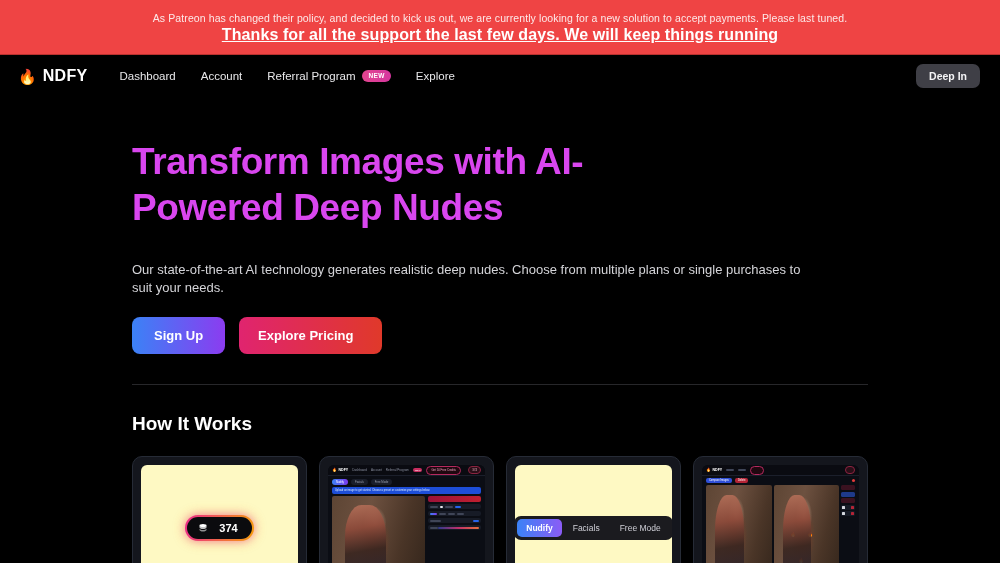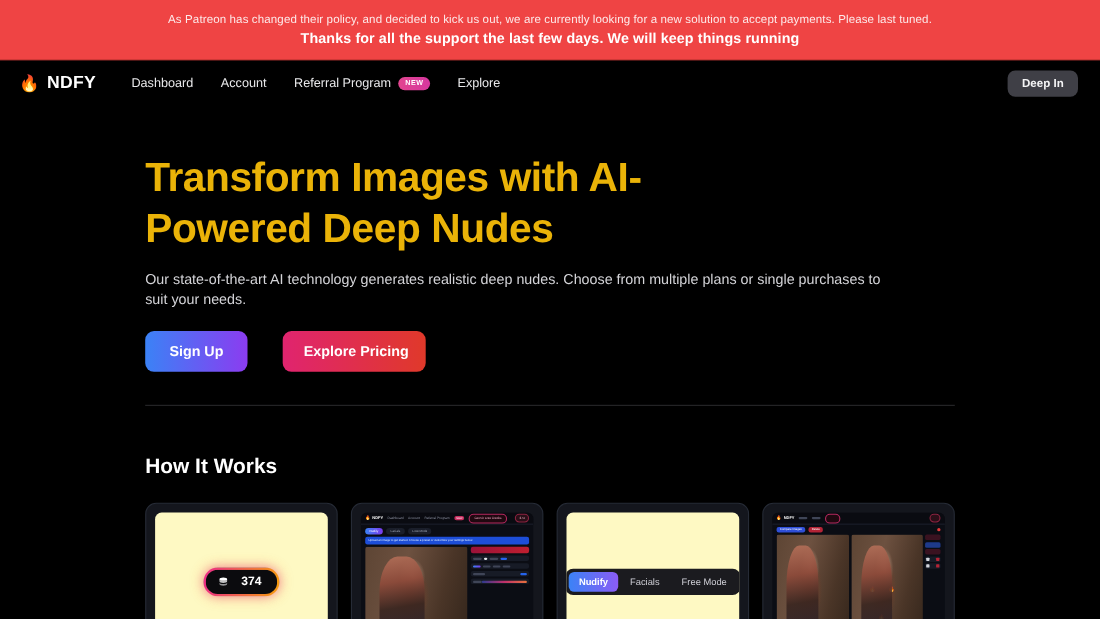--- a/index.html
+++ b/index.html
@@ -19,25 +19,26 @@
     border-bottom: 1px solid #b9322f;
   }
   .banner-line1 {
     color: #fde9e9;
     font-size: 10.5px;
     line-height: 14px;
     letter-spacing: .1px;
   }
   .banner-line2 {
     color: #ffffff;
-    font-size: 13px;
+    font-size: 16px;
     font-weight: bold;
     line-height: 14px;
     margin-top: 3px;
     letter-spacing: .1px;
+    text-decoration: underline;
   }
 
   
   .navbar {
     height: 42px;
     display: flex;
     align-items: center;
     padding: 0 20px 0 18px;
     background: #000000;
     position: relative;
@@ -86,58 +87,58 @@
     border-radius: 7px;
     padding: 6px 13px;
     cursor: pointer;
   }
 
   
   .page { padding: 0 132px; }
 
   .hero { padding-top: 42px; }
   .hero-title {
-    color: #eab308;
+    color: #d946ef;
     font-size: 37px;
     font-weight: bold;
     line-height: 46px;
     letter-spacing: -.4px;
     max-width: 600px;
   }
   .hero-sub {
     color: #d4d4d8;
     font-size: 13px;
     line-height: 18px;
-    margin-top: 14px;
+    margin-top: 30px;
     max-width: 672px;
   }
-  .cta-row { display: flex; gap: 32px; margin-top: 20px; }
+  .cta-row { display: flex; gap: 14px; margin-top: 20px; }
   .cta {
     border: none;
     border-radius: 8px;
     color: #ffffff;
     font-size: 13px;
     font-weight: bold;
     padding: 11px 22px;
     cursor: pointer;
   }
   .cta-signup { background: linear-gradient(90deg,#3b82f6,#8b3cf0); }
-  .cta-pricing { background: linear-gradient(90deg,#e0246f,#e0392a); padding-left:19px; padding-right:16px; }
+  .cta-pricing { background: linear-gradient(90deg,#e0246f,#e0392a); padding-left:19px; padding-right:29px; }
 
   .divider {
     height: 1px;
     background: #27272a;
     margin-top: 30px;
   }
 
   .section-title {
     color: #ffffff;
     font-size: 19px;
     font-weight: bold;
-    margin-top: 45px;
+    margin-top: 28px;
   }
 
   
   .cards {
     display: grid;
     grid-template-columns: repeat(4, 1fr);
     gap: 12px;
     margin-top: 21px;
   }
   .card {

